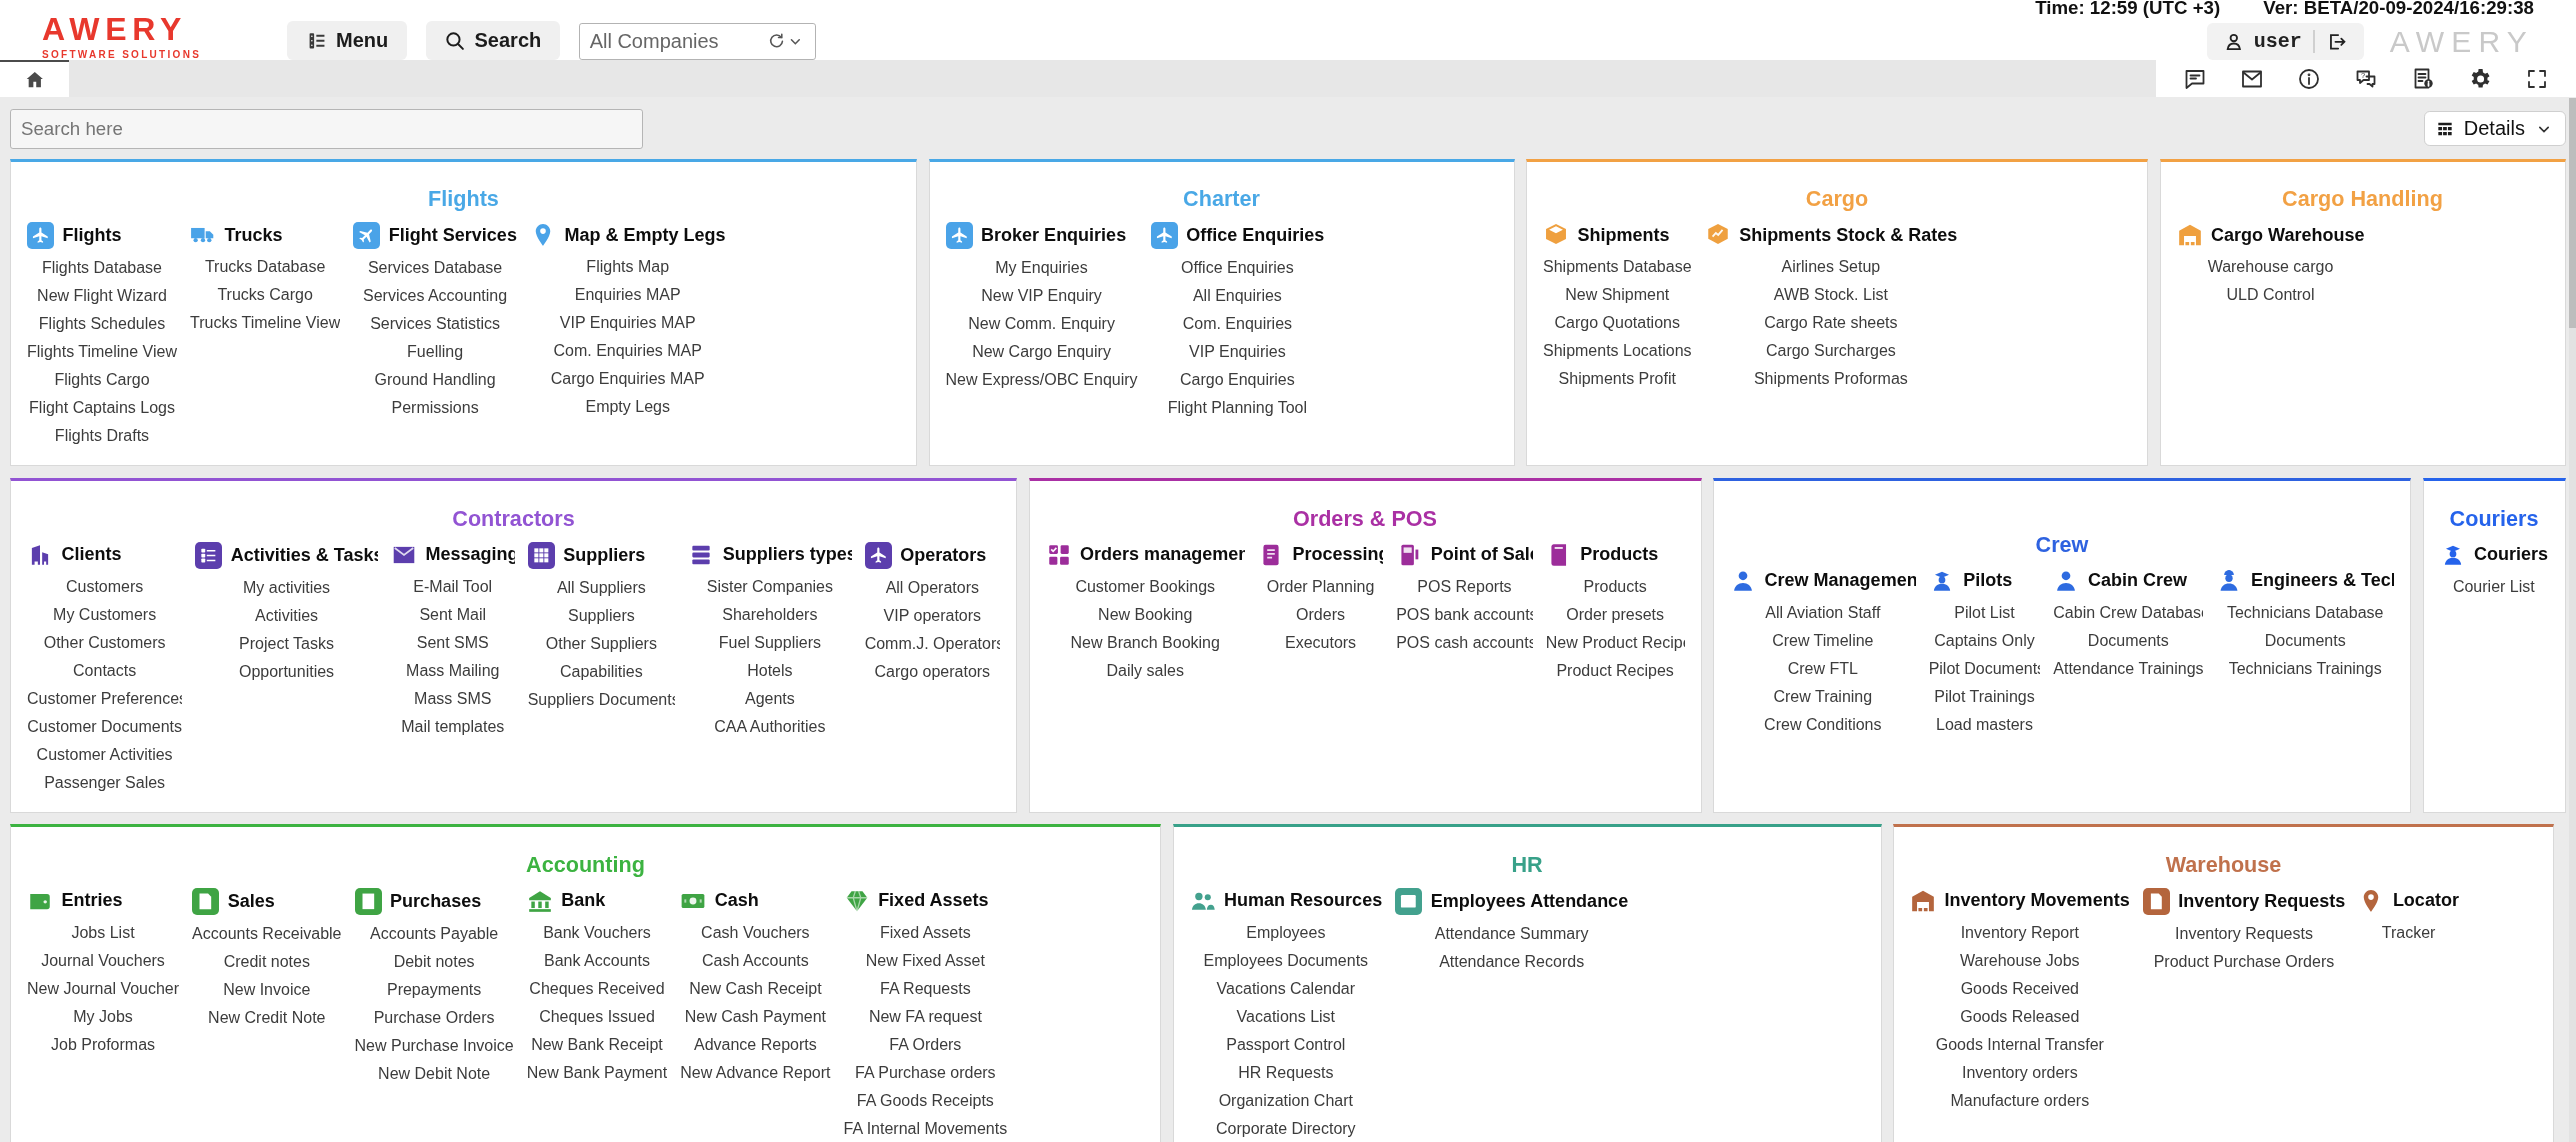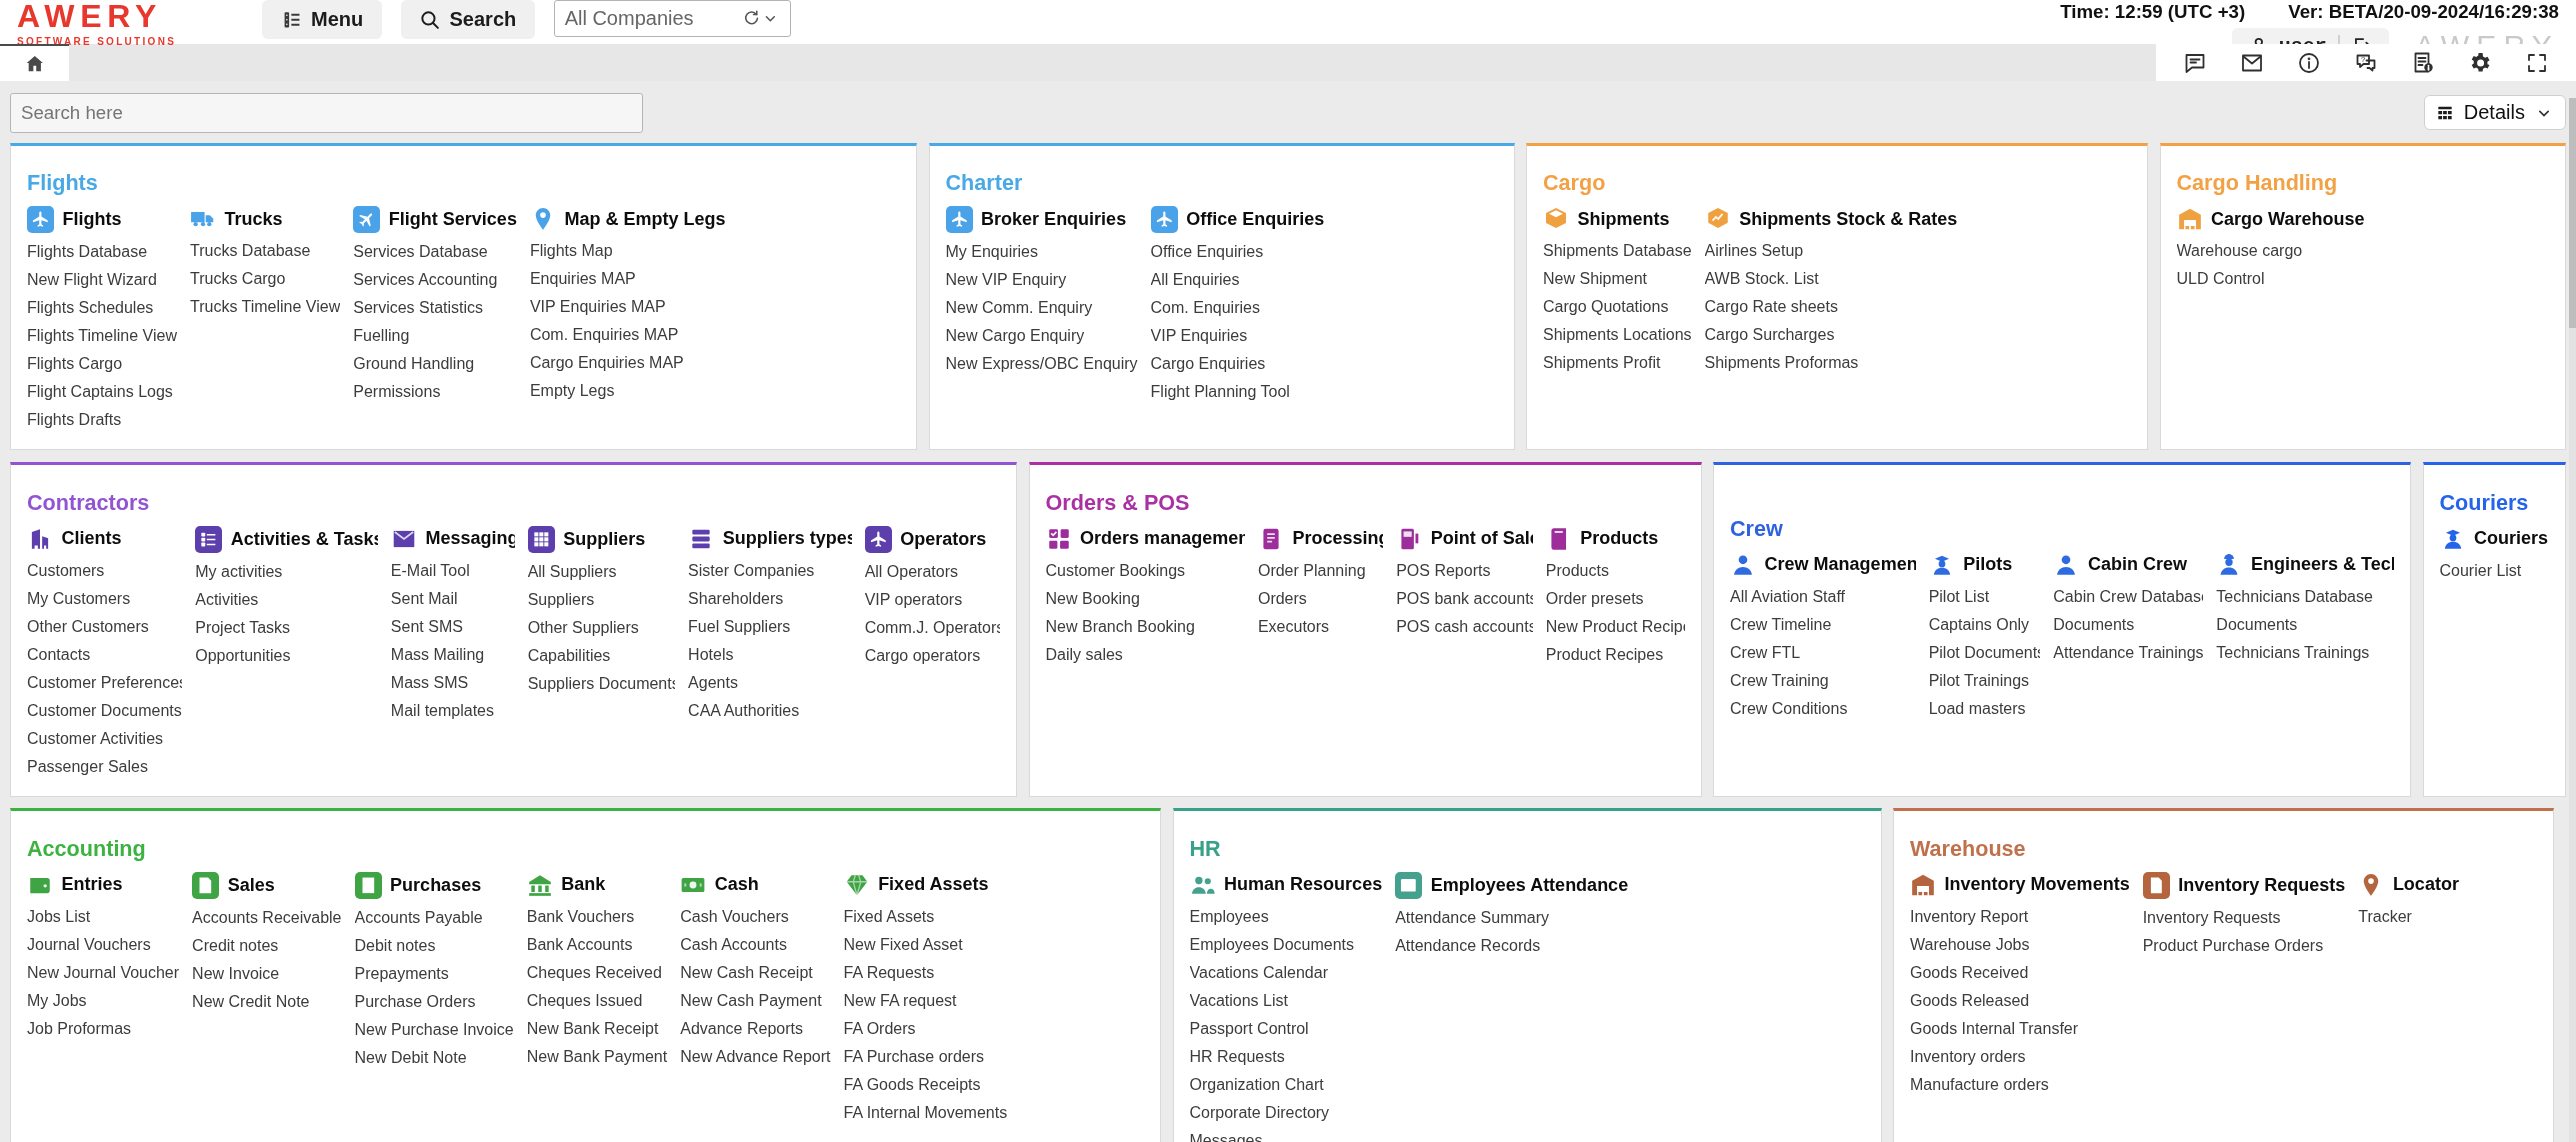--- a/index.html
+++ b/index.html
@@ -3,21 +3,21 @@
 <meta charset="utf-8">
 <style>
   * { box-sizing: border-box; }
   html,body { margin:0; padding:0; }
   body {
     width:2576px; height:1143px; overflow:hidden;
     background:#ebebeb; color:#222;
     font-family:"Liberation Sans", sans-serif;
   }
   
-  .topbar { height:44px; background:#fff; display:flex; align-items:flex-start; padding:0 17px; }
+  .topbar { height:60px; background:#fff; display:flex; align-items:flex-end; padding:0 42px; }
   .logo { display:flex; flex-direction:column; line-height:1; margin-right:86px; }
   .logo-title { color:#e8382d; font-size:32px; font-weight:bold; letter-spacing:5.8px; }
   .logo-sub { color:#e8382d; font-size:10px; letter-spacing:2.3px; margin-top:5px; font-weight:bold; }
   .hbtn { background:#f0f0f0; border-radius:5.8px; height:39px; display:flex; align-items:center;
           gap:8.6px; padding:0 18.7px; font-size:20px; font-weight:bold; color:#1c1c1c; cursor:pointer; margin-right:18.7px; }
   .hbtn svg { width:21.6px; height:21.6px; }
   .select { height:37px; width:237px; border:1.4px solid #b3b3b3; border-radius:2.9px; background:#fff;
             display:flex; align-items:center; padding:0 10px; font-size:20px; color:#666; cursor:pointer; }
   .select .grow { flex:1; }
   .select svg { width:18.7px; height:18.7px; }
@@ -39,21 +39,21 @@
   
   .content { padding:11.5px 10px 0; }
   .search-row { display:flex; align-items:center; margin-bottom:10px; }
   .search-input { width:633px; height:40px; border:1.4px solid #b5b5b5; border-radius:2.9px; background:#f6f6f6;
                   font-size:18.7px; color:#444; padding:18px 10px; outline:none; font-family:"Liberation Sans",sans-serif; }
   .details-btn { margin-left:auto; height:35px; background:#fff; border:1.4px solid #cfcfcf; border-radius:5.8px;
                  display:flex; align-items:center; gap:8.6px; padding:0 11.5px 0 10px; font-size:20px; color:#111; cursor:pointer; }
   .details-btn svg { width:20px; height:20px; }
   .row { display:flex; gap:11.5px; margin-bottom:11.5px; align-items:stretch; }
   .panel { background:#fff; border:0.7px solid #d9d9d9; border-top-width:3.6px; border-top-style:solid;
-           padding:19px 16px 10px; overflow:hidden; }
+           padding:19px 16px 10px; overflow:hidden;text-align:center; }
   .panel-title { font-size:21.6px; font-weight:bold; margin:5.8px 0 10px; }
   .groups { display:flex; gap:13px; align-items:flex-start; }
   .group { flex:0 1 auto; min-width:0; overflow:hidden; }
   .ghead { display:flex; align-items:center; gap:8.6px; font-size:18px; font-weight:bold; color:#0d0d0d;
            cursor:pointer; white-space:nowrap; margin-bottom:1.4px; }
   .gicon { display:inline-flex; align-items:center; justify-content:center; flex:0 0 auto; }
   .gicon.sq { width:27px; height:27px; border-radius:5px; }
   .gicon.sq svg { width:18.7px; height:18.7px; color:#fff; }
   .gicon.plain svg { width:26px; height:26px; }
   .item { font-size:16px; color:#3c3c3c; margin:10px 0; cursor:pointer; white-space:nowrap; overflow:hidden; }

